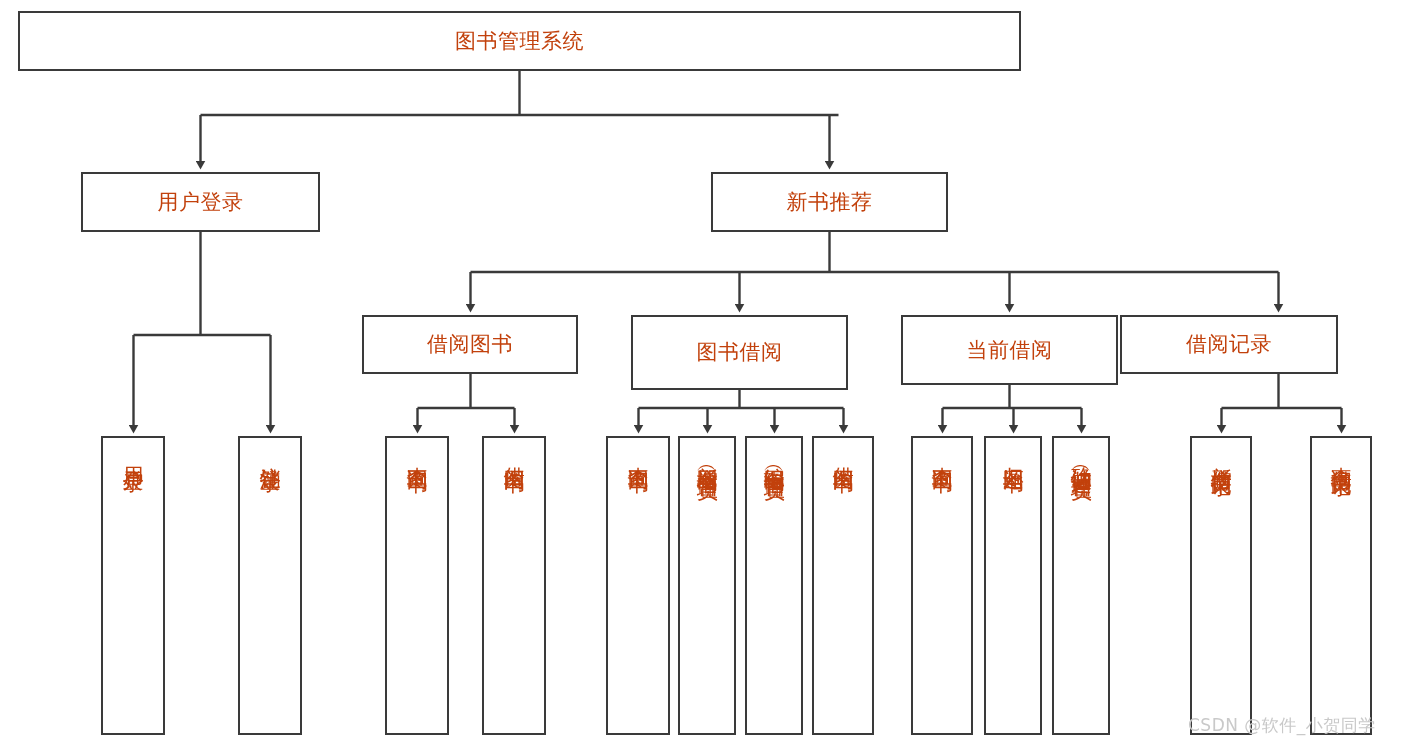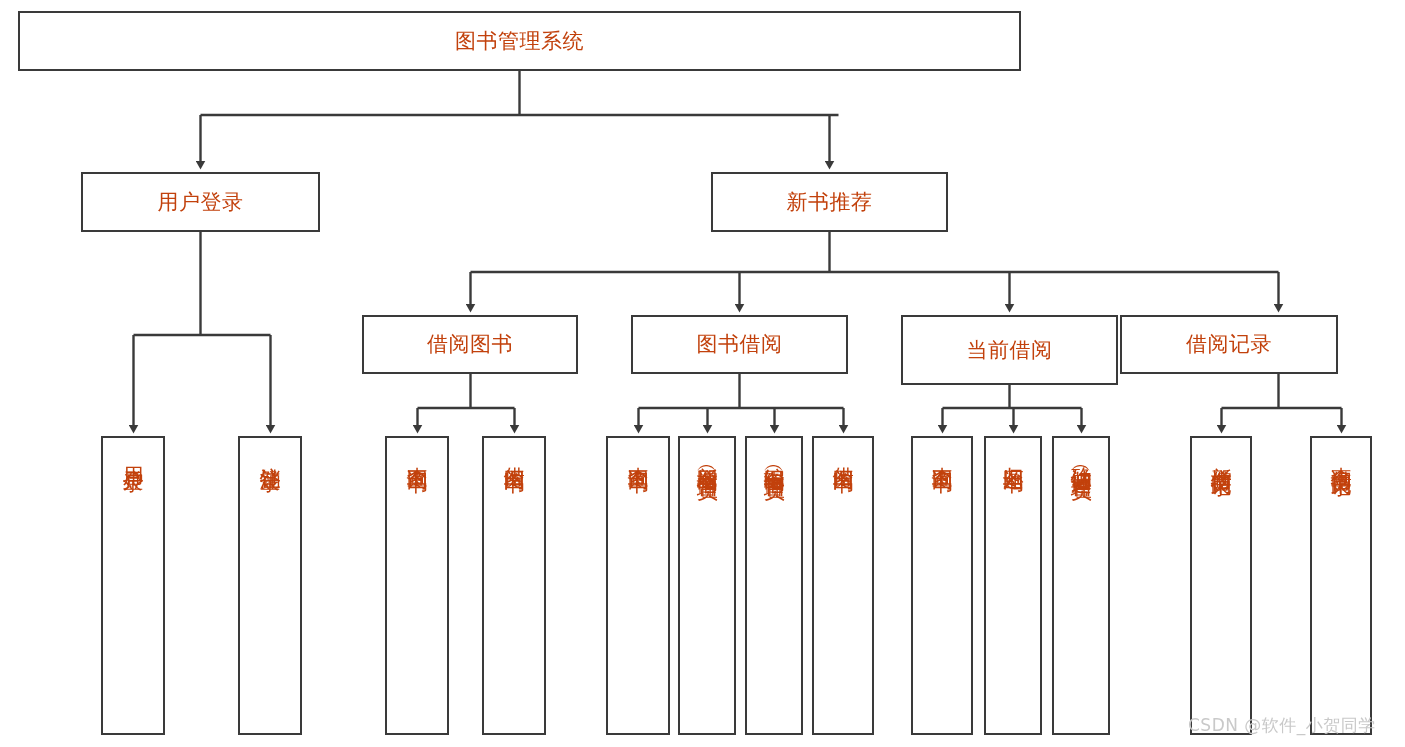--- a/index.html
+++ b/index.html
@@ -130,21 +130,21 @@
   <div class="node horizontal" style="left:81px; top:172px; width:239px; height:60px;">
     <span class="node-label">用户登录</span>
   </div>
   <div class="node horizontal" style="left:711px; top:172px; width:237px; height:60px;">
     <span class="node-label">新书推荐</span>
   </div>
 
   <div class="node horizontal" style="left:362px; top:315px; width:216px; height:59px;">
     <span class="node-label">借阅图书</span>
   </div>
-  <div class="node horizontal" style="left:631px; top:315px; width:217px; height:59px;">
+  <div class="node horizontal" style="left:631px; top:315px; width:217px; height:75px;">
     <span class="node-label">图书借阅</span>
   </div>
   <div class="node horizontal" style="left:901px; top:315px; width:217px; height:70px;">
     <span class="node-label">当前借阅</span>
   </div>
   <div class="node horizontal" style="left:1120px; top:315px; width:218px; height:59px;">
     <span class="node-label">借阅记录</span>
   </div>
 
   <div class="node vertical" style="left:101px; top:436px; width:64px; height:299px;">

